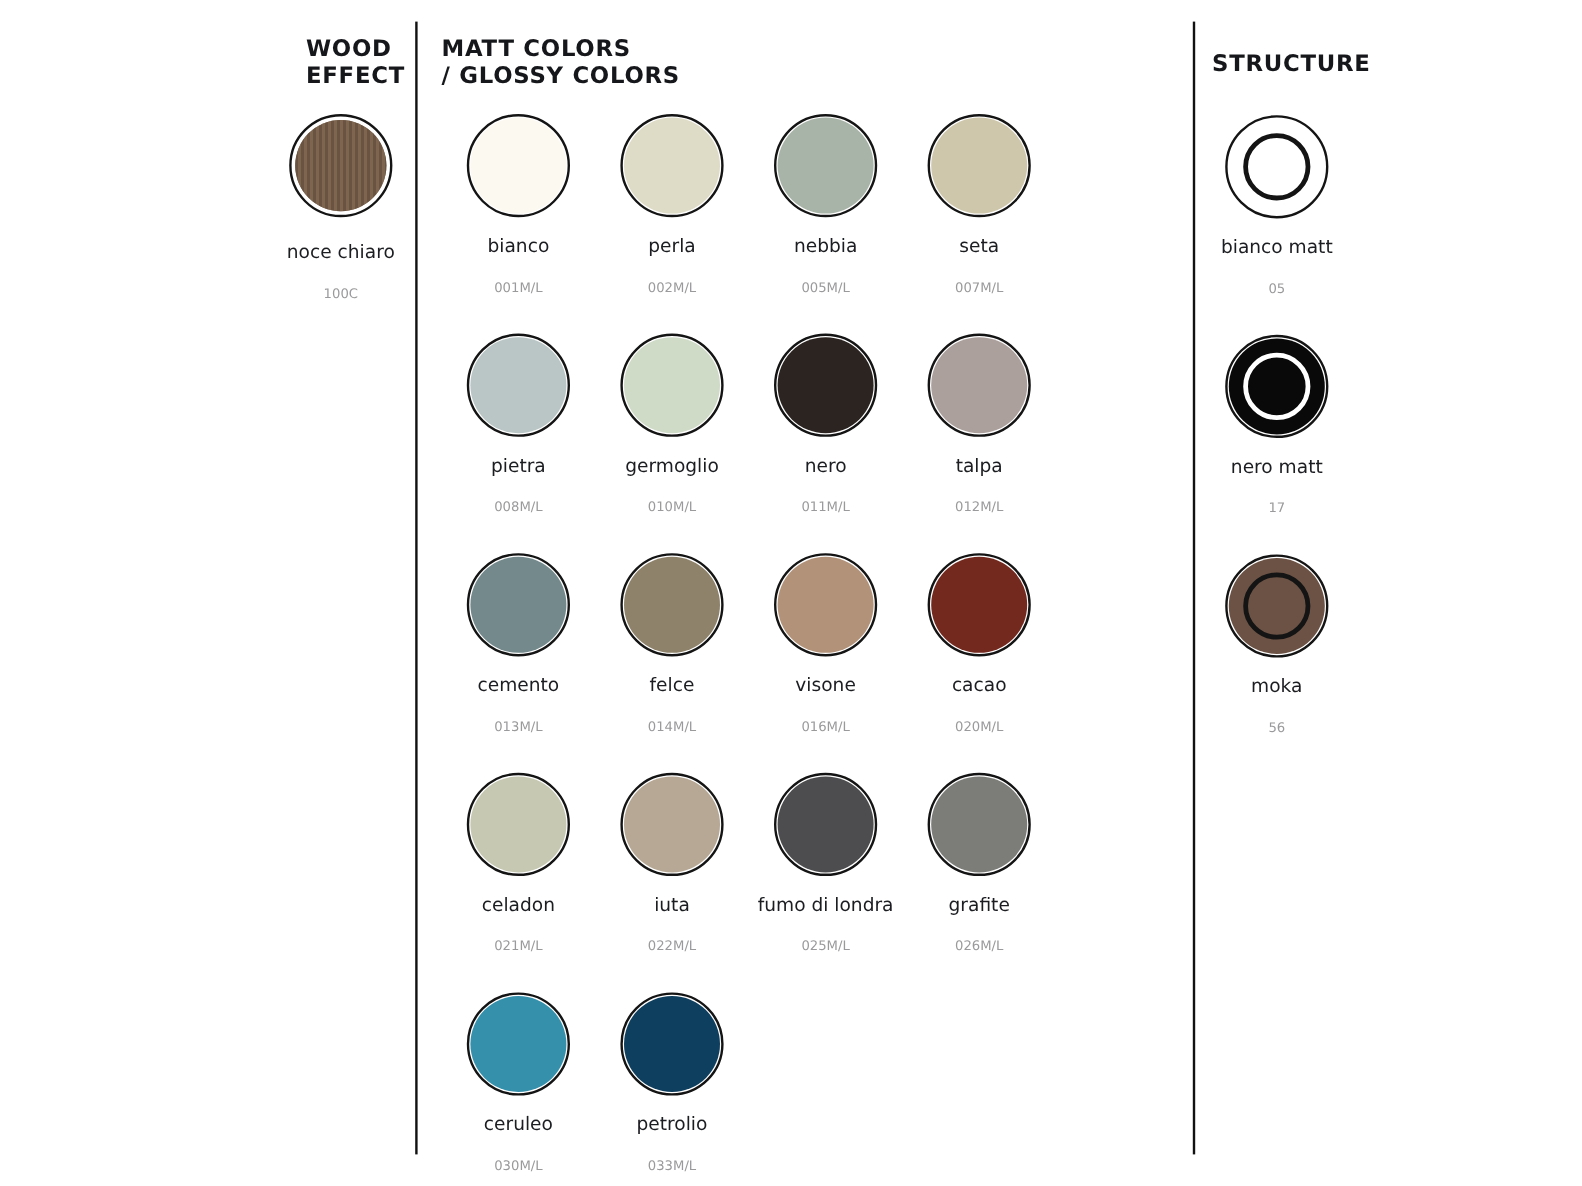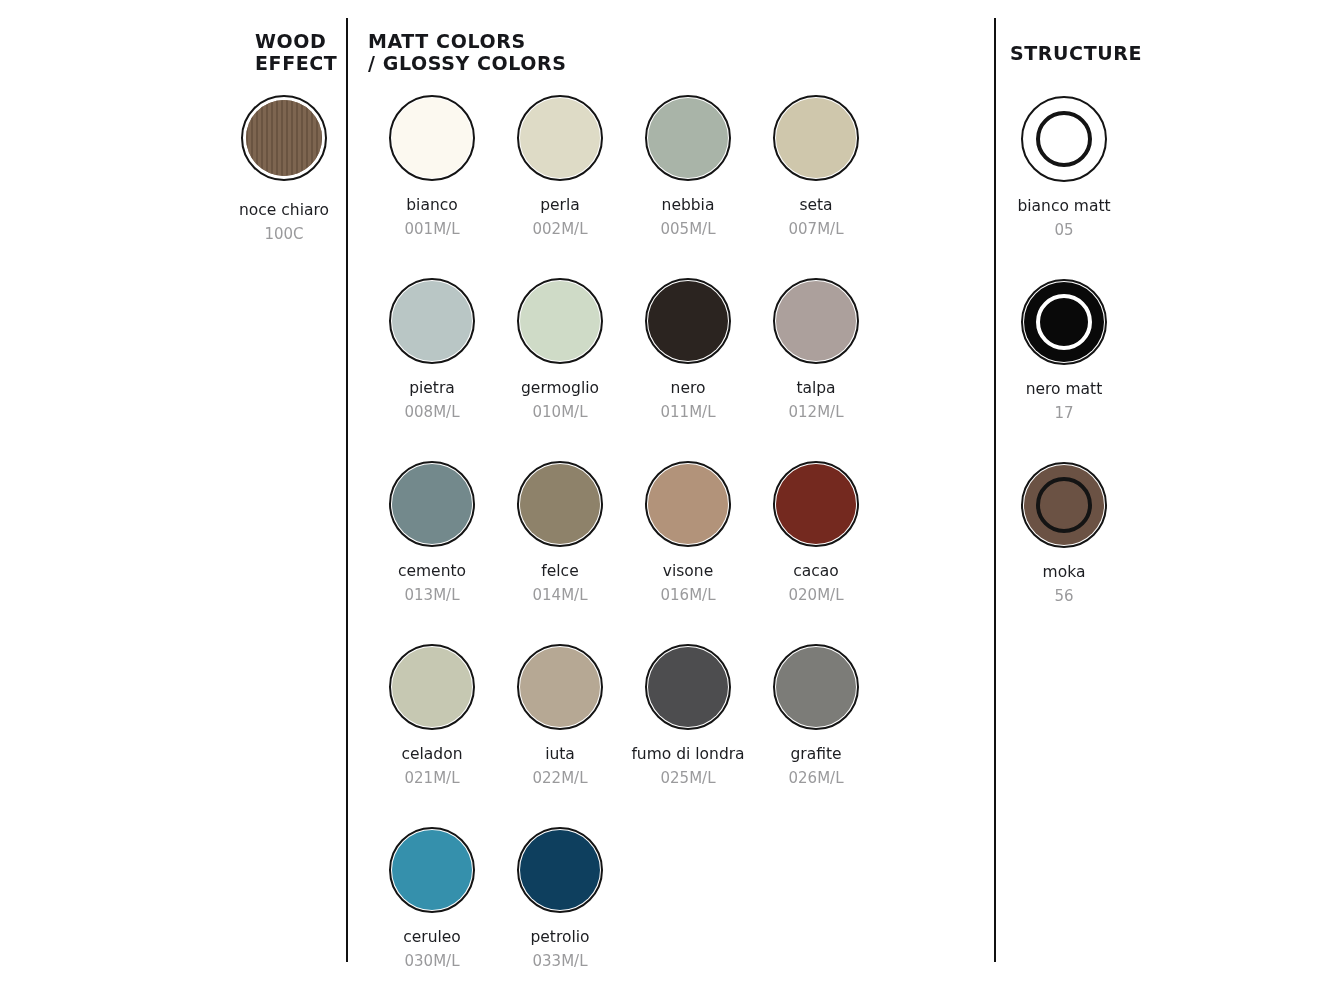--- a/index.html
+++ b/index.html
@@ -158,23 +158,23 @@
   .label-name {
     margin-top: 15px;
     font-family: "DejaVu Sans", sans-serif;
     font-size: 15.5px;
     line-height: 19px;
     color: #1c1d21;
     text-align: center;
     white-space: nowrap;
   }
   .label-code {
-    margin-top: 5px;
+    margin-top: 16px;
     font-family: "DejaVu Sans", sans-serif;
-    font-size: 15px;
+    font-size: 11px;
     line-height: 18px;
     color: #9a9a9c;
     text-align: left;
     white-space: nowrap;
   }
 
   .wood-grid .label-name { margin-top: 20px; }
 </style>
 </head>
 <body>

